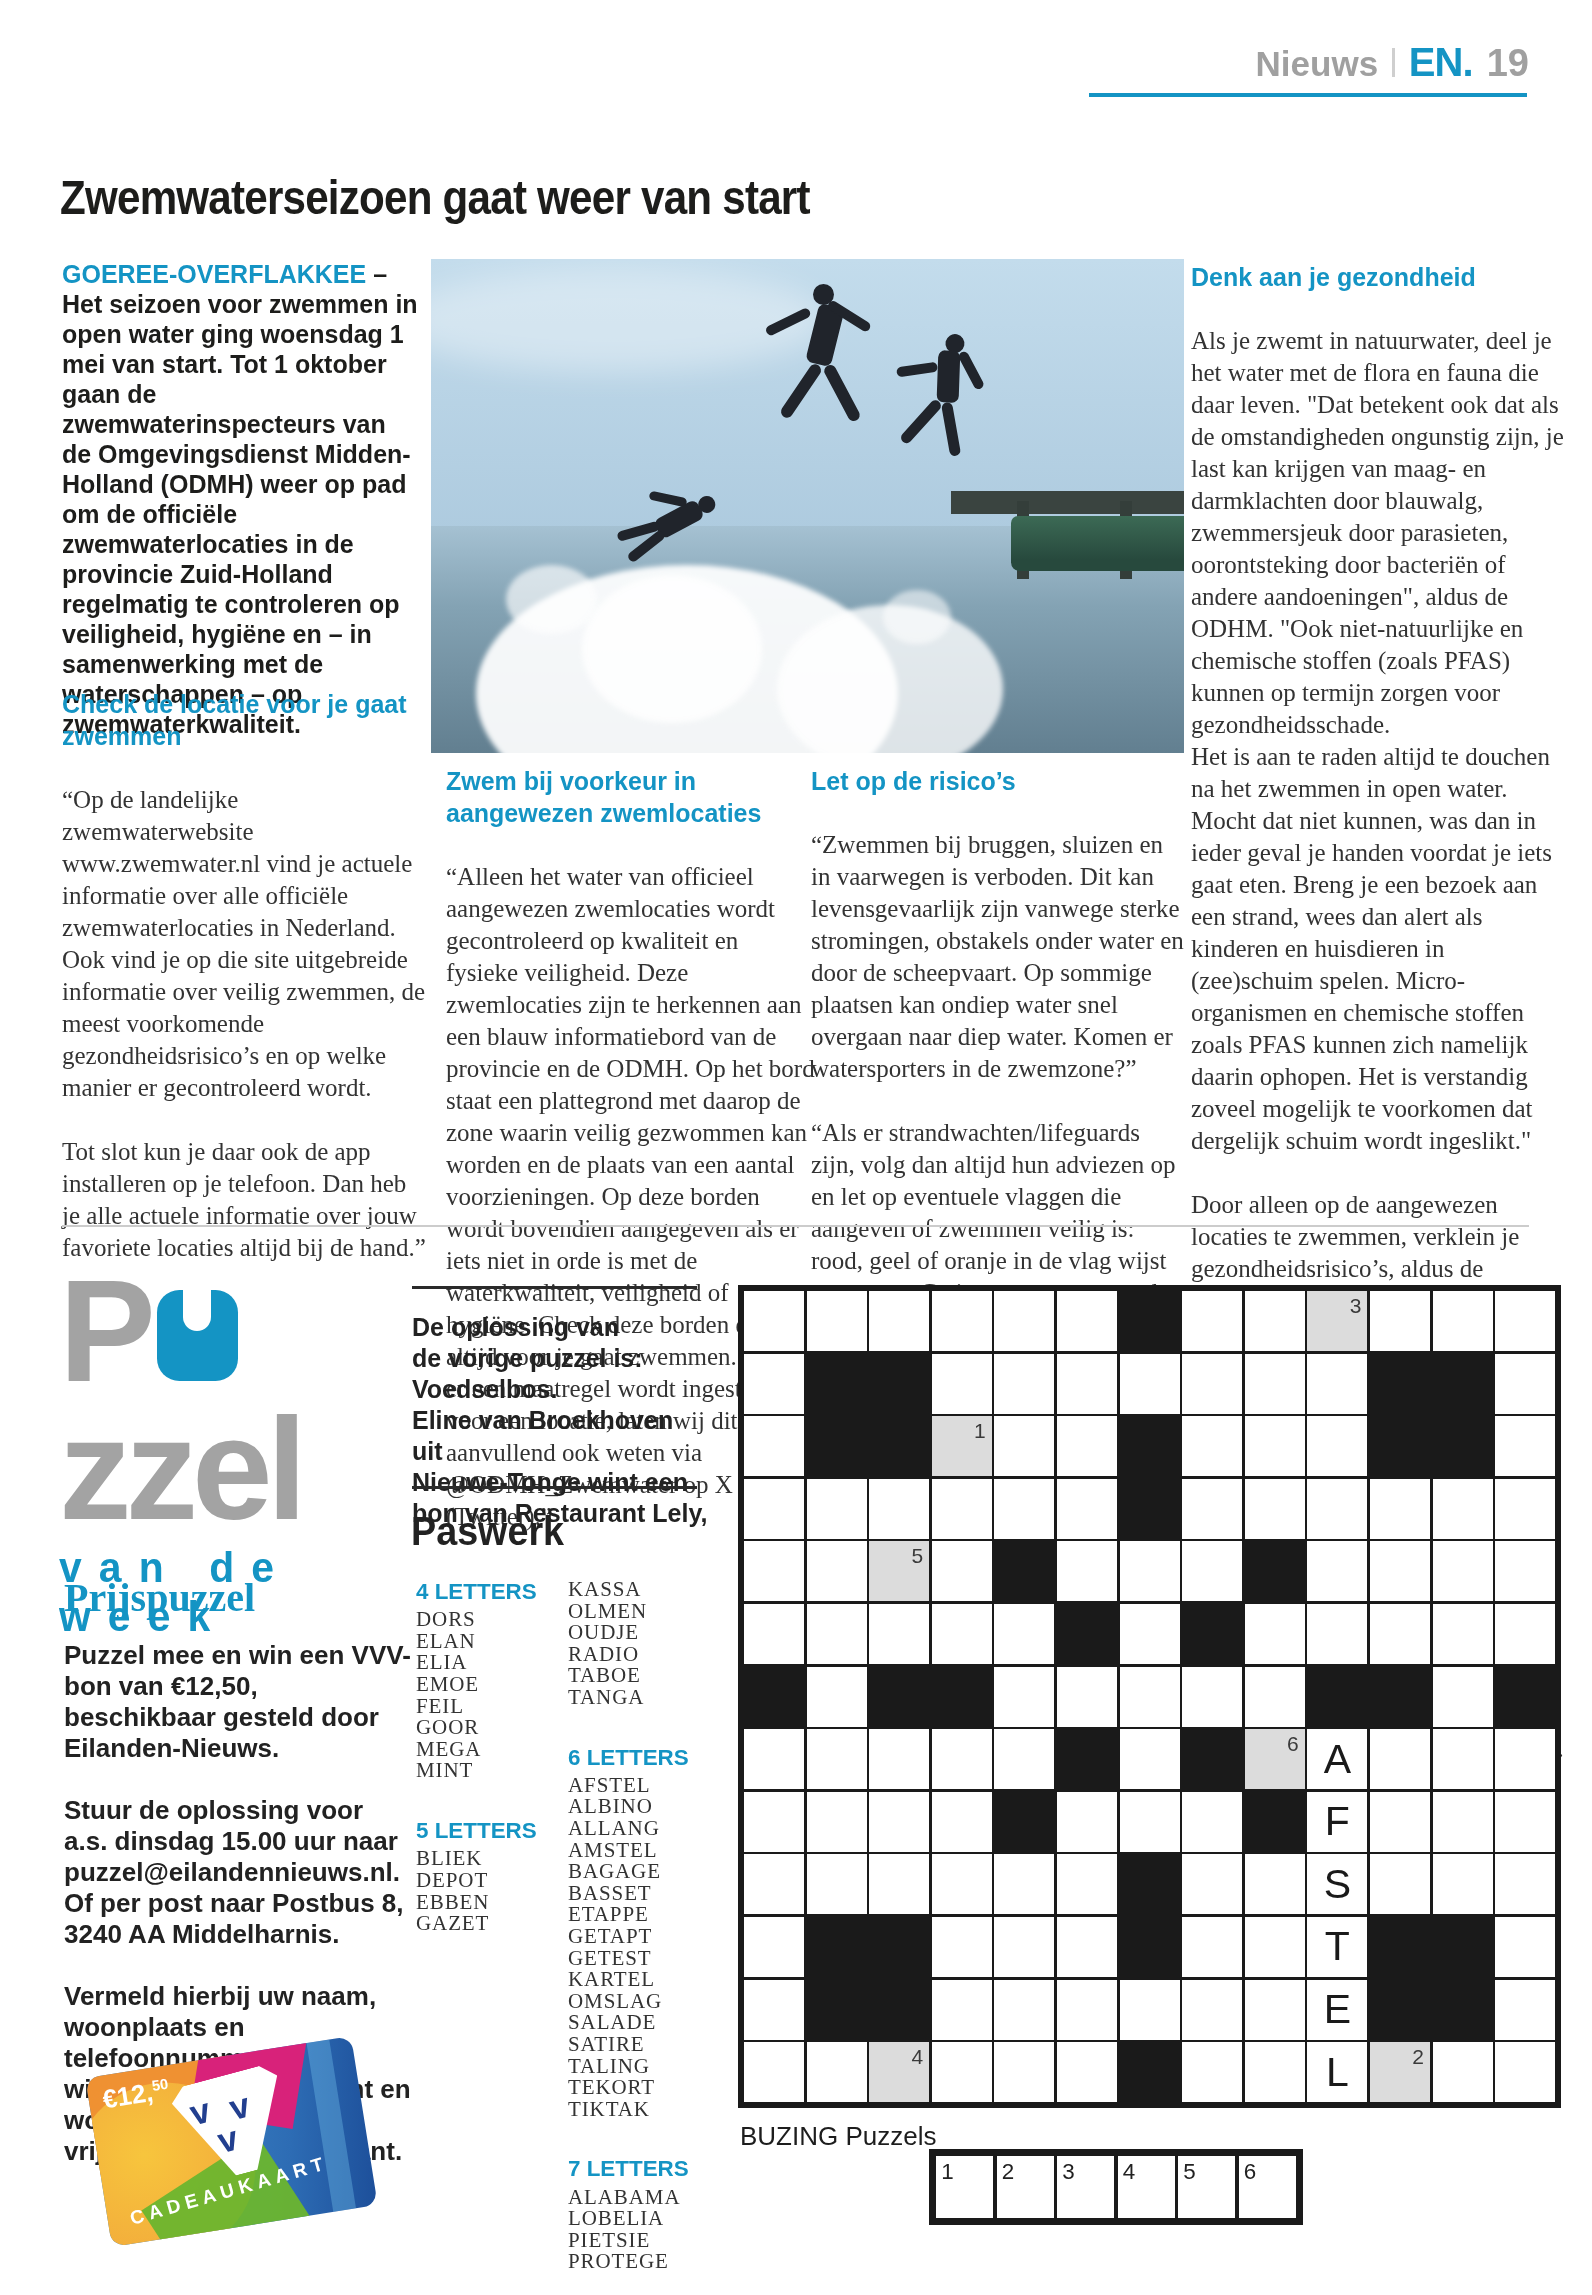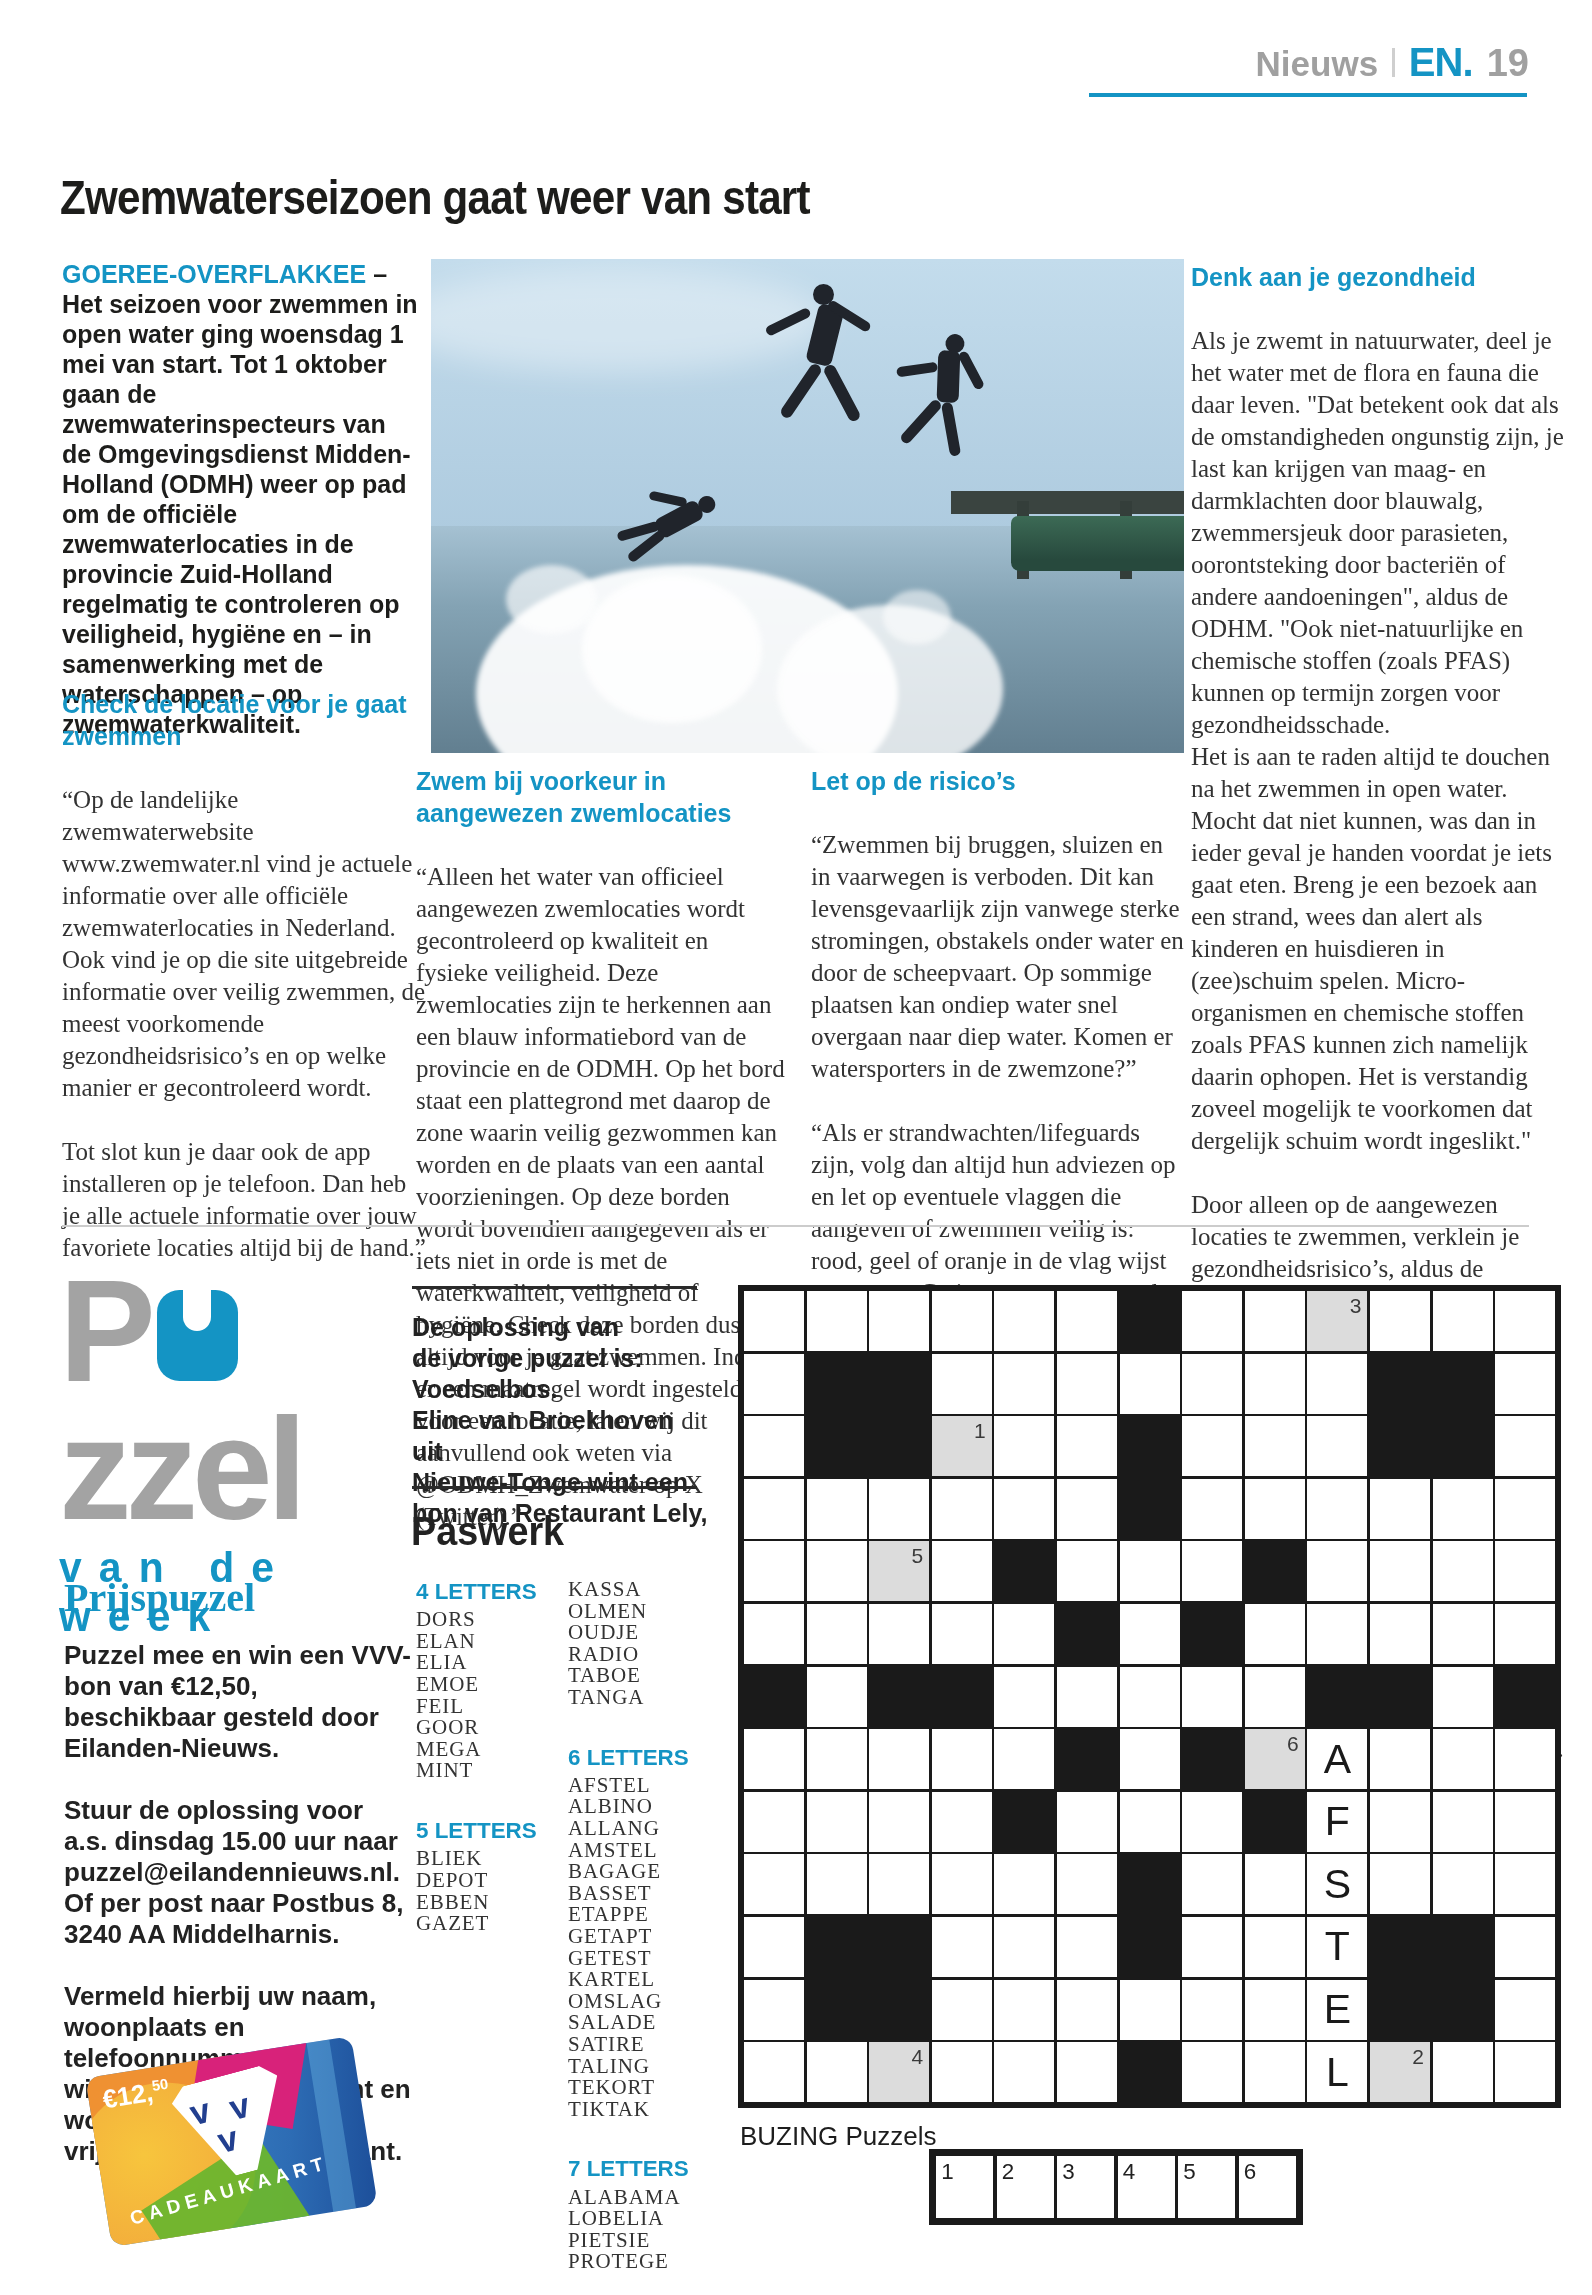--- a/index.html
+++ b/index.html
@@ -15,21 +15,21 @@
   
   .headline{position:absolute;left:60px;top:169px;margin:0;font-size:49px;font-weight:bold;color:#1d1d1b;
             letter-spacing:-0.9px;white-space:nowrap;transform:scaleX(.86);transform-origin:left center;}
   .intro{position:absolute;left:62px;top:259px;width:359px;font-size:25px;line-height:30px;font-weight:bold;color:#1d1d1b;}
   .intro .loc{color:#1494c4;}
   .bodycol{position:absolute;font-family:"Liberation Serif",serif;font-size:25px;line-height:32px;color:#333333;}
   .bodycol p{margin:0 0 32px 0;}
   .bodycol p.tight{margin:0;}
   .subhead{font-family:"Liberation Sans",sans-serif;font-size:25px;font-weight:bold;color:#1494c4;margin:0 0 3.5px 0;}
   .col1{left:62px;top:688px;width:364px;}
-  .col2{left:416px;top:765px;width:369px;}
+  .col2{left:446px;top:765px;width:369px;}
   .col3{left:811px;top:765px;width:375px;}
   .col4{left:1191px;top:261px;width:373px;}
   .sect-rule{position:absolute;left:62px;top:1225px;width:1467px;height:1.7px;background:#cccccc;}
   
   .photo{position:absolute;left:431px;top:259px;width:753px;height:494px;overflow:hidden;
          background:linear-gradient(#c3dcec 0%,#aecbdf 55%,#9db9cd 60%);}
   .ph-cloud{position:absolute;left:-35px;top:8.6px;width:431px;height:104px;border-radius:50%;
             background:rgba(255,255,255,.35);filter:blur(15.5px);}
   .ph-water{position:absolute;left:0;bottom:0;width:100%;height:46%;
             background:linear-gradient(#a5c1d2 0%,#84a3b4 35%,#627f90 100%);}

